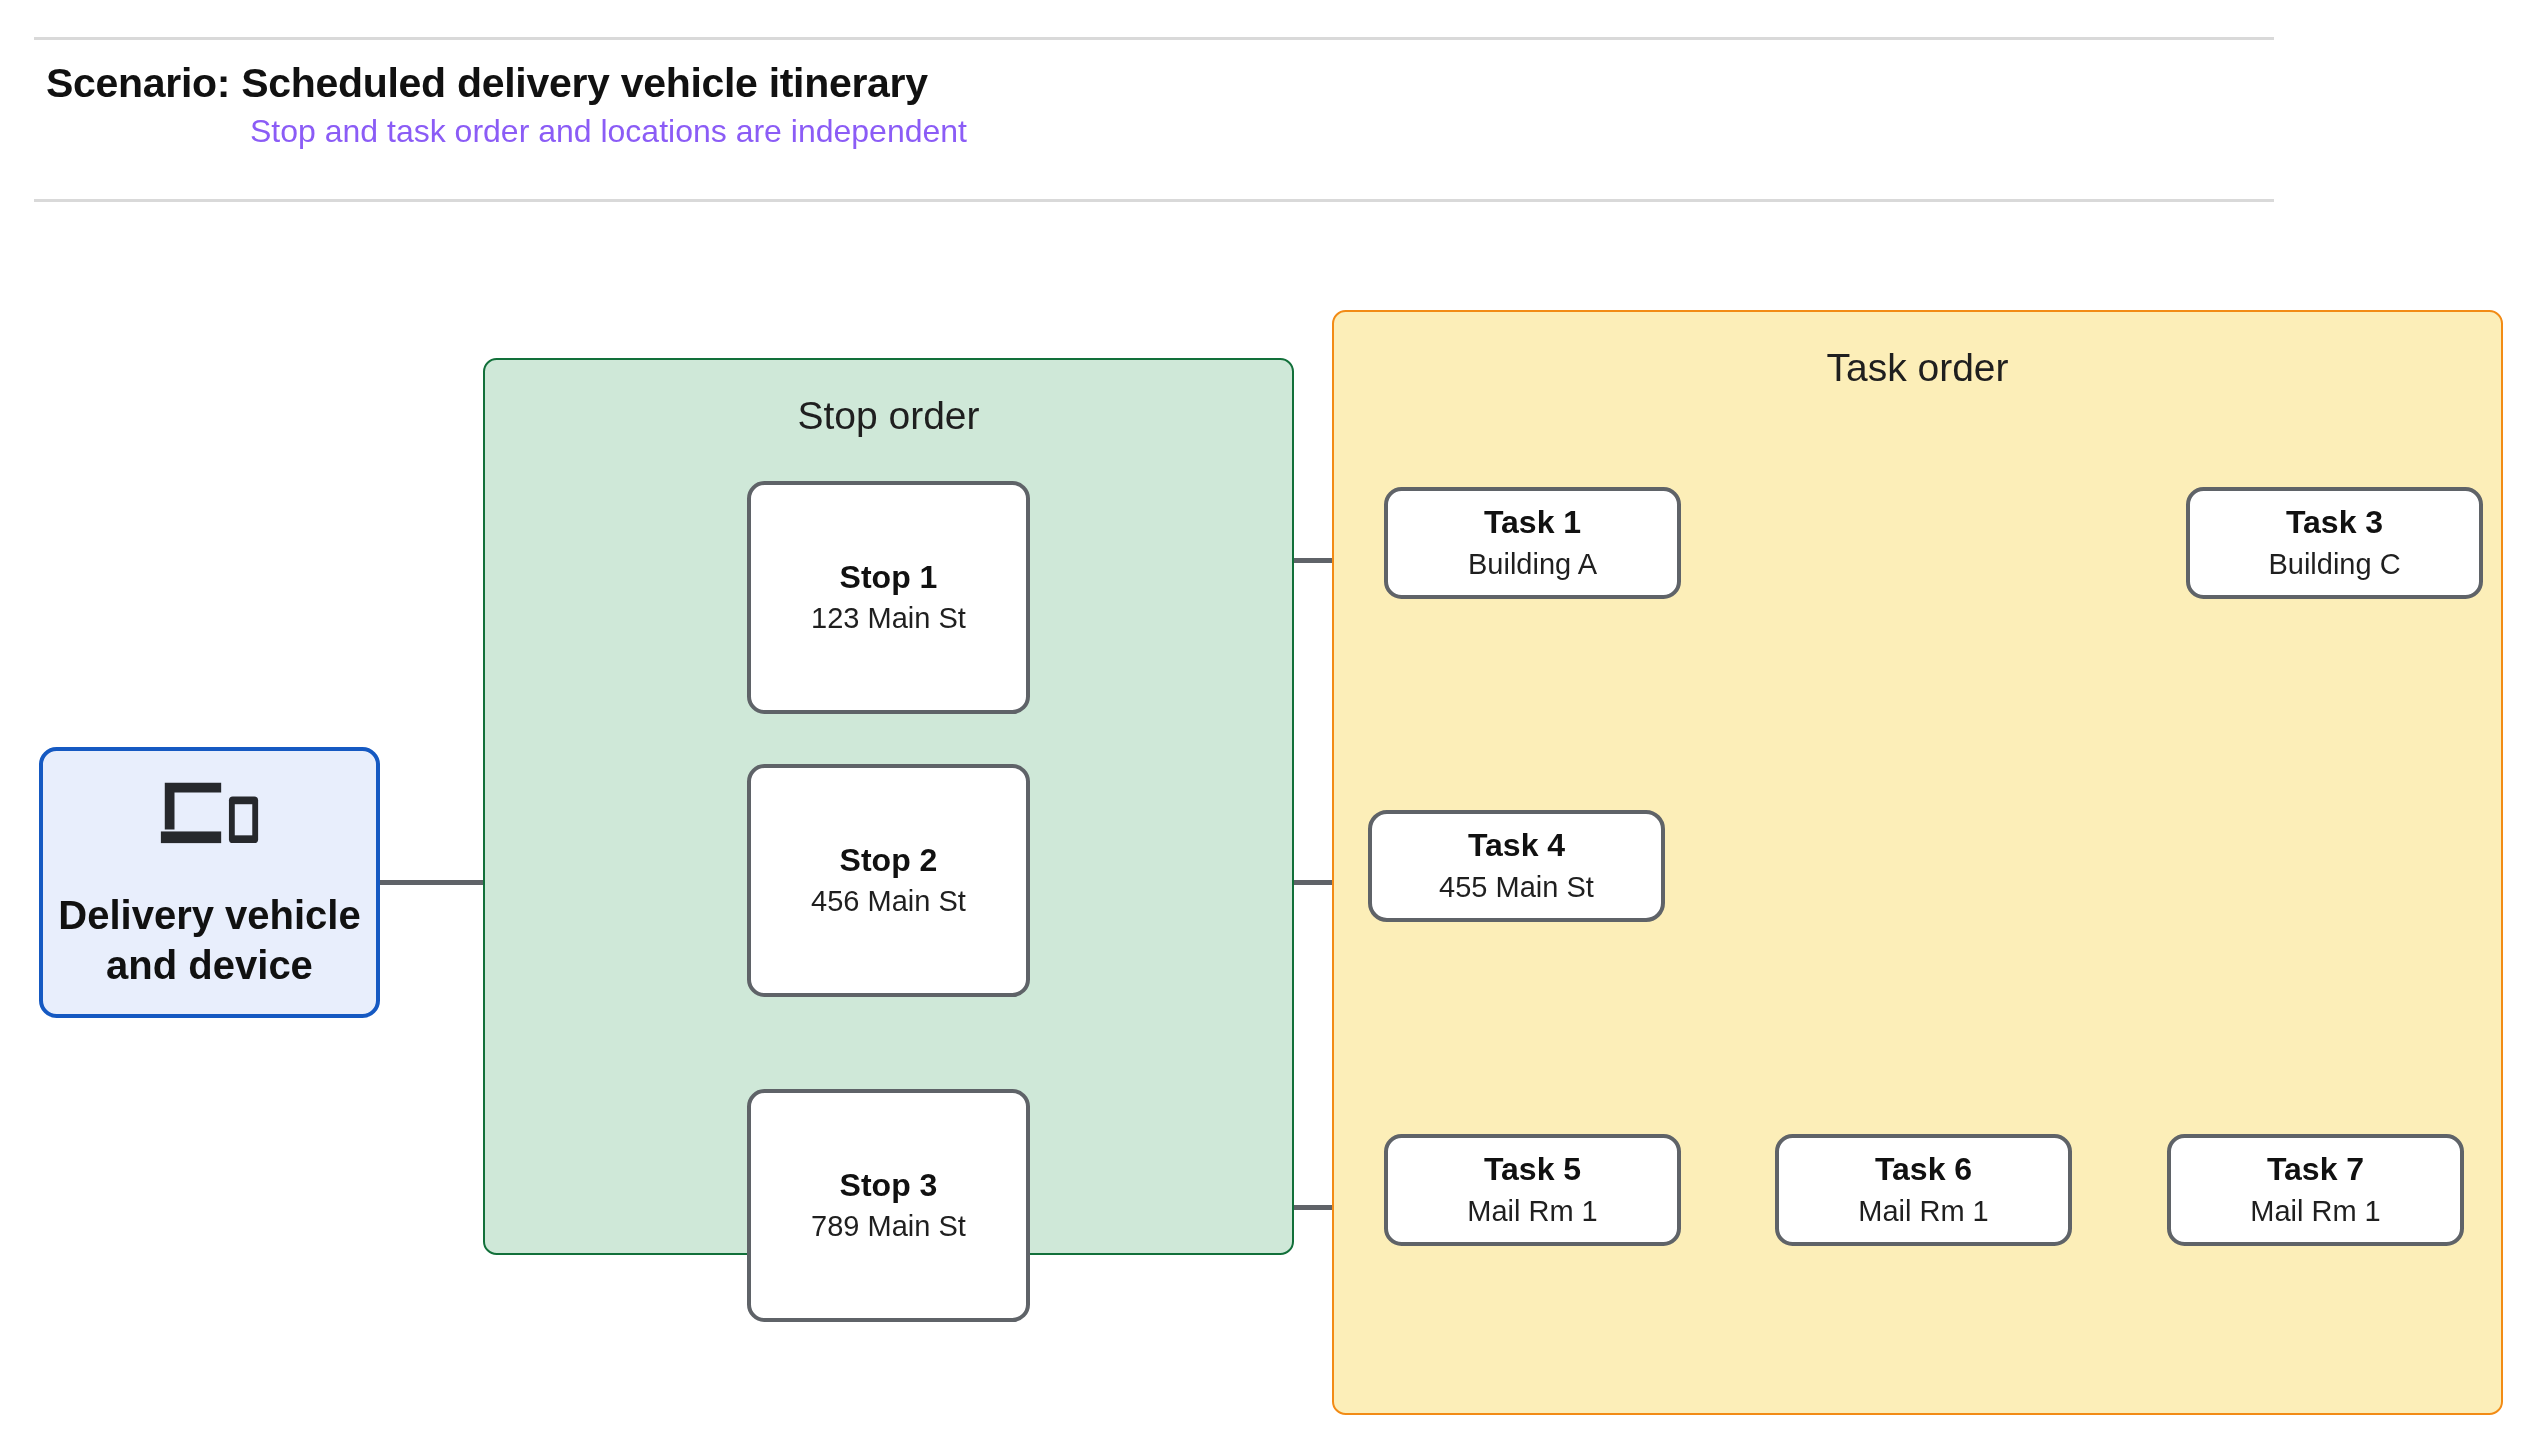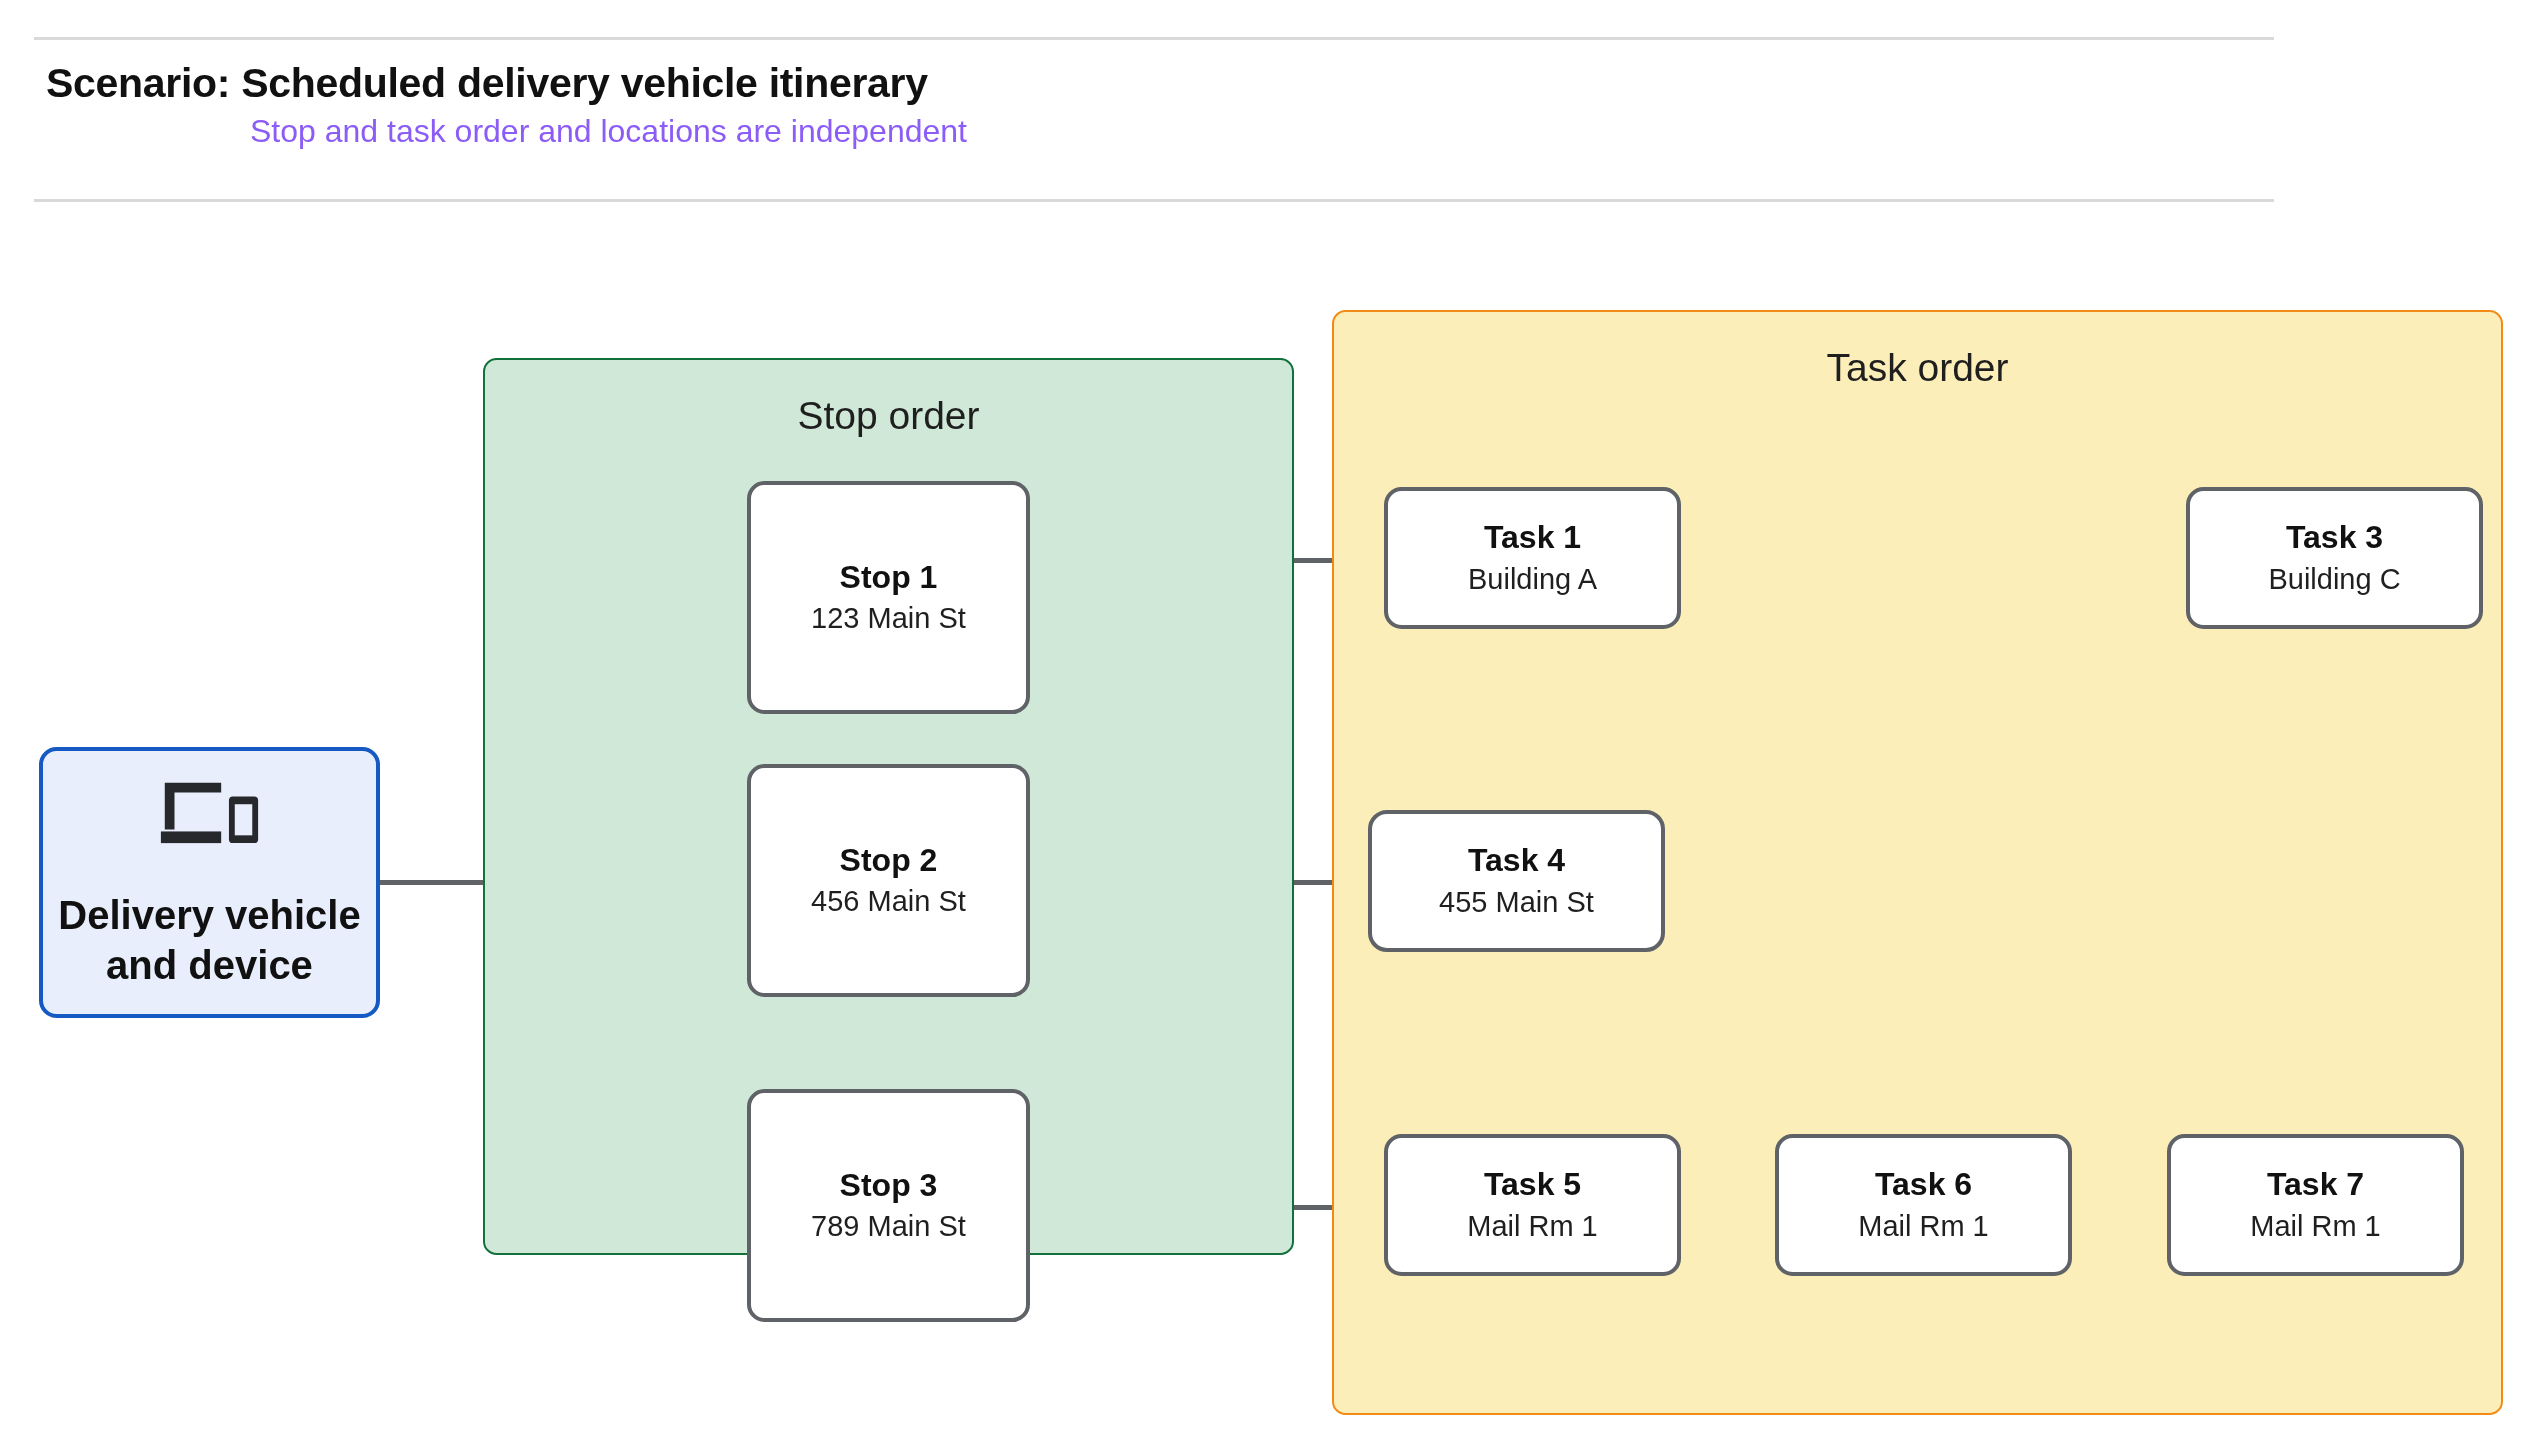--- a/index.html
+++ b/index.html
@@ -114,21 +114,21 @@
   }
   .node .n-sub {
     font-size: 29px;
     font-weight: 400;
     color: #1f1f1f;
     line-height: 1.2;
     margin-top: 4.8px;
   }
 
   .node-stop { width: 283px; height: 233px; }
-  .node-task { width: 297px; height: 142px; }
+  .node-task { width: 297px; height: 112px; }
 
   
   .node-vehicle {
     position: absolute;
     left: 39px;
     top: 747px;
     width: 341px;
     height: 271px;
     box-sizing: border-box;
     background: #e8eefc;

